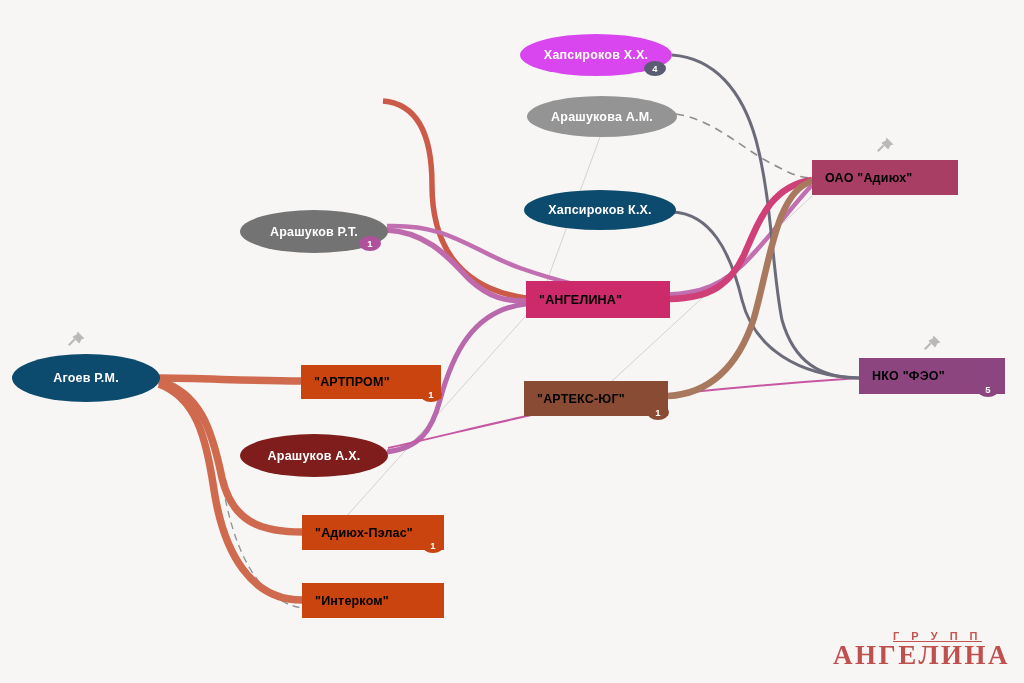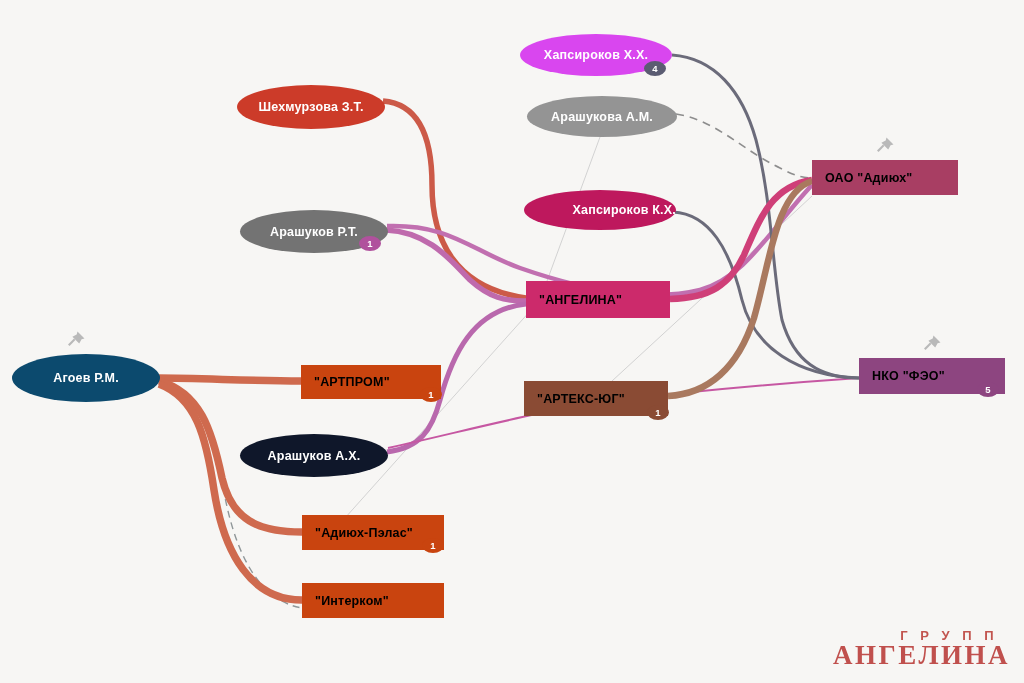--- a/index.html
+++ b/index.html
@@ -15,22 +15,22 @@
   .node.rect .lbl{color:#000000;font-size:12.5px;padding-left:13px;letter-spacing:.2px;}
 
   .badge{position:absolute;border-radius:50%;display:flex;align-items:center;
          justify-content:center;color:#fff;font-size:9.5px;font-weight:bold;
          width:22px;height:15px;}
 
   .pin{position:absolute;width:26px;height:26px;}
 
   .wm{position:absolute;right:14px;bottom:14px;text-align:right;
       color:#c0504d;user-select:none;}
-  .wm .g{font-size:13px;letter-spacing:4.5px;font-weight:bold;margin-right:12px;
-         display:block;line-height:10px;color:#c2554f;}
+  .wm .g{font-size:11px;letter-spacing:4.5px;font-weight:bold;margin-right:28px;
+         display:block;line-height:10px;color:#c2554f;text-decoration:underline;}
   .wm .m{font-family:"Liberation Serif",serif;font-size:27px;font-weight:bold;
          letter-spacing:2.5px;line-height:28px;display:block;color:#c0504d;}
 </style>
 </head>
 <body>
 
 <div id="canvas">
 
   <svg class="layer" viewBox="0 0 1024 683">
 
@@ -61,53 +61,50 @@
 
     <path d="M673,212 C710,214 730,250 742,300 C754,348 798,376 859,378" fill="none" stroke="#6b6b7a" stroke-width="3"></path>
 
     <path d="M676,114 C716,120 742,150 780,168 C795,176 803,178 812,178" fill="none" stroke="#8d8d8d" stroke-width="1.6" stroke-dasharray="8,6"></path>
 
     <path d="M670,299 C710,298 730,285 744,255 C760,218 772,186 812,180" fill="none" stroke="#cf3f78" stroke-width="6.5"></path>
 
     <path d="M668,396 C708,394 738,368 754,318 C770,262 776,192 812,181" fill="none" stroke="#a9795f" stroke-width="6.5"></path>
   </svg>
 
-  <div class="node ell" style="left:237px;top:85px;width:148px;height:44px;background:#cc3b29;">
-    <span class="lbl">Шехмурзова З.Т.</span>
-  </div>
 
   <div class="node ell" style="left:520px;top:34px;width:152px;height:42px;background:#d946ef;">
     <span class="lbl">Хапсироков Х.Х.</span>
   </div>
   <div class="badge" style="left:644px;top:61px;background:#5b5c72;">4</div>
 
   <div class="node ell" style="left:527px;top:96px;width:150px;height:41px;background:#949494;justify-content:center;">
     <span class="lbl">Арашукова А.М.</span>
   </div>
 
   <div class="node ell" style="left:240px;top:210px;width:148px;height:43px;background:#737373;">
     <span class="lbl">Арашуков Р.Т.</span>
   </div>
   <div class="badge" style="left:359px;top:236px;background:#b0519d;">1</div>
 
-  <div class="node ell" style="left:524px;top:190px;width:152px;height:40px;background:#be185d;justify-content:flex-end;">
+  <div class="node ell" style="left:524px;top:190px;width:152px;height:40px;background:#0c4a6e;">
     <span class="lbl">Хапсироков К.Х.</span>
   </div>
 
   <svg class="pin" style="left:63px;top:327px;" viewBox="0 0 26 26">
     <g fill="#b9b9b9">
       <path d="M14.5,4.5 L21.5,11.5 L18.6,12.3 L16.2,16.6 L9.4,9.8 L13.7,7.4 Z"></path>
       <rect x="4.5" y="14.2" width="8.4" height="2.1" transform="rotate(-45 8.7 15.2)"></rect>
     </g>
   </svg>
   <div class="node ell" style="left:12px;top:354px;width:148px;height:48px;background:#0c4a6e;">
     <span class="lbl">Агоев Р.М.</span>
   </div>
 
-  <div class="node ell" style="left:240px;top:434px;width:148px;height:43px;background:#0f172a;">
+  <div class="node ell" style="left:240px;top:434px;width:148px;height:43px;background:#7f1d1d;">
     <span class="lbl">Арашуков А.Х.</span>
   </div>
 
   <div class="node rect" style="left:526px;top:281px;width:144px;height:37px;background:#cc2a6b;">
     <span class="lbl">"АНГЕЛИНА"</span>
   </div>
 
   <svg class="pin" style="left:872px;top:133px;" viewBox="0 0 26 26">
     <g fill="#b9b9b9">
       <path d="M14.5,4.5 L21.5,11.5 L18.6,12.3 L16.2,16.6 L9.4,9.8 L13.7,7.4 Z"></path>

